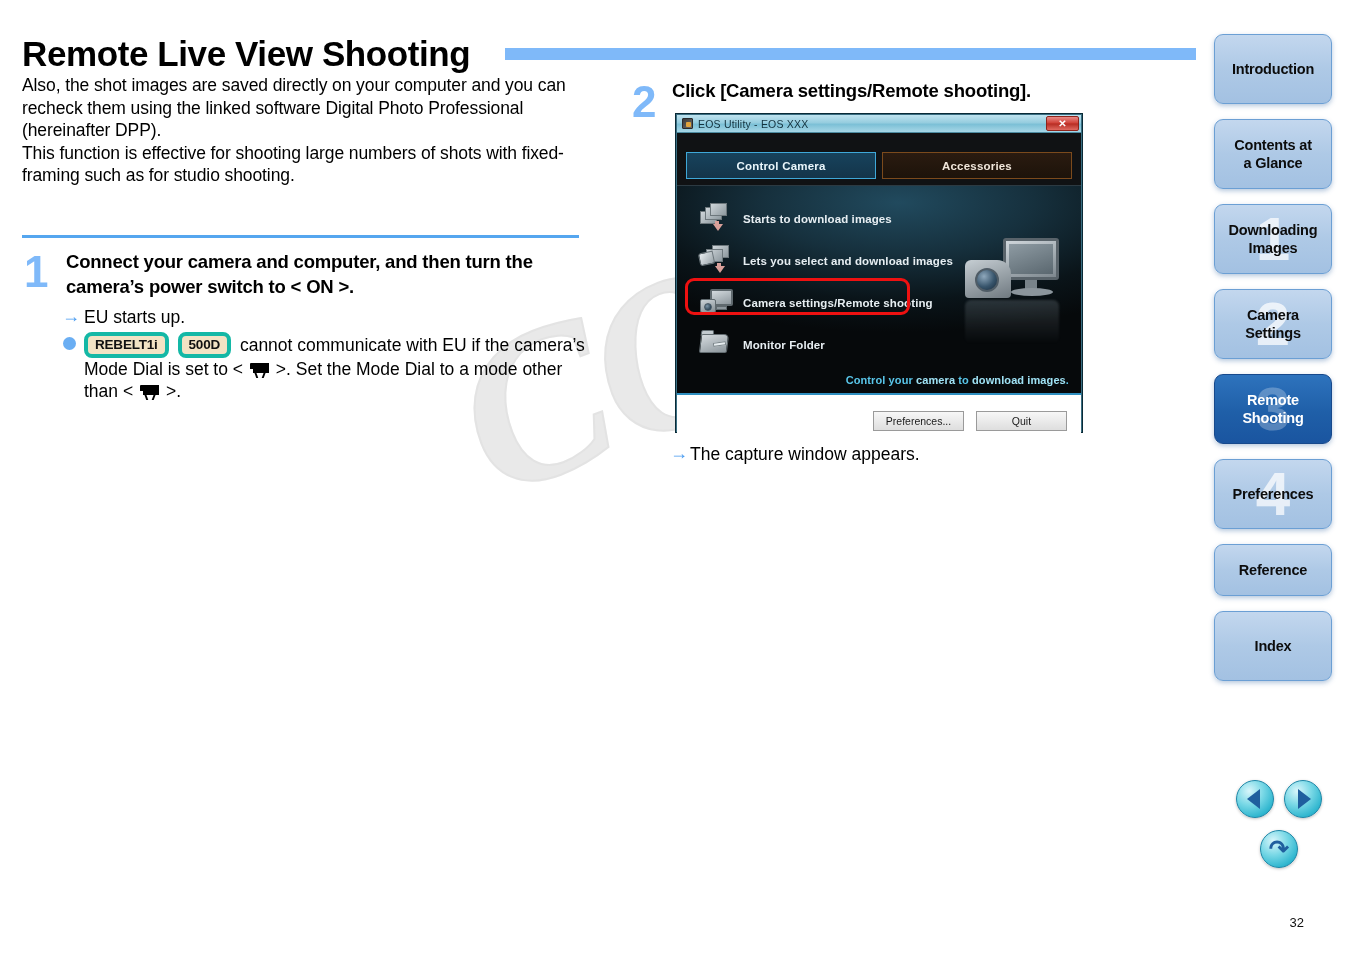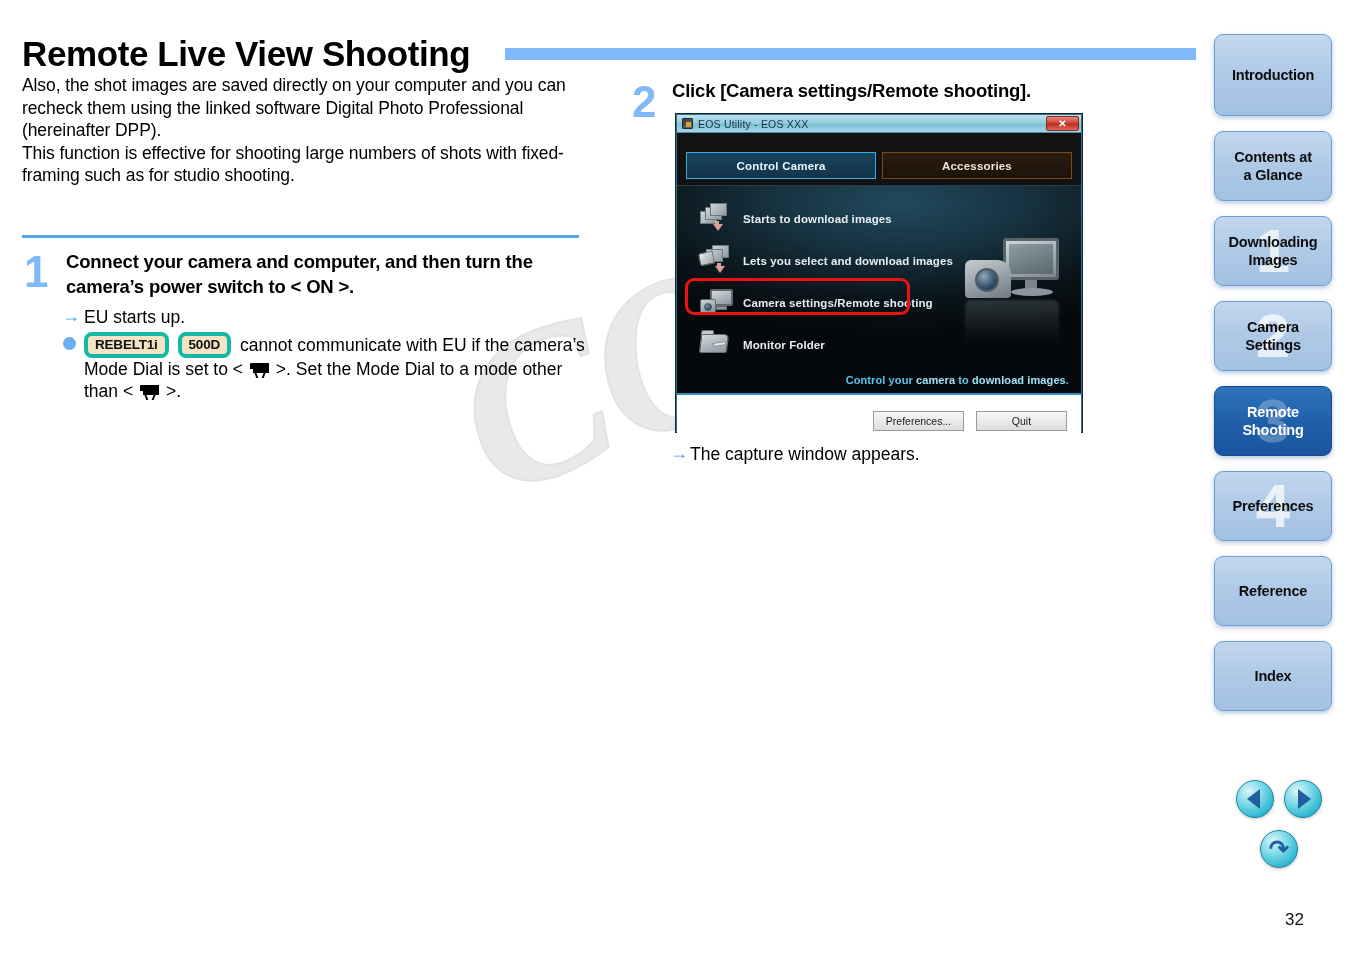--- a/index.html
+++ b/index.html
@@ -603,21 +603,21 @@
     font-size: 24px;
     color: #1f5f9e;
     font-weight: bold;
     line-height: 1;
     transform: scaleX(-1);
   }
 
   #page-number {
     position: absolute;
     right: 46px; bottom: 24px;
-    font-size: 17px;
+    font-size: 13px;
     color: #111;
   }
 </style>
 </head>
 <body>
 
 <div id="copy-watermark">COPY</div>
 
 <div id="page">
 
@@ -740,21 +740,21 @@
     </div>
   </div>
 
   <div id="step2-result">
     <span class="arrow-mark">→</span>
     <span>The capture window appears.</span>
   </div>
 
   <div id="sidebar">
 
-    <div class="nav-tab" style="height:82px">
+    <div class="nav-tab" style="height:70px">
       <span class="nav-watermark"></span>
       <span class="nav-label">Introduction</span>
     </div>
 
     <div class="nav-tab" style="height:70px">
       <span class="nav-watermark"></span>
       <span class="nav-label">Contents at
 a Glance</span>
     </div>
 
@@ -774,21 +774,21 @@
       <span class="nav-watermark">3</span>
       <span class="nav-label">Remote
 Shooting</span>
     </div>
 
     <div class="nav-tab" style="height:70px">
       <span class="nav-watermark">4</span>
       <span class="nav-label">Preferences</span>
     </div>
 
-    <div class="nav-tab" style="height:70px">
+    <div class="nav-tab" style="height:52px">
       <span class="nav-watermark"></span>
       <span class="nav-label">Reference</span>
     </div>
 
     <div class="nav-tab" style="height:70px">
       <span class="nav-watermark"></span>
       <span class="nav-label">Index</span>
     </div>
 
   </div>

